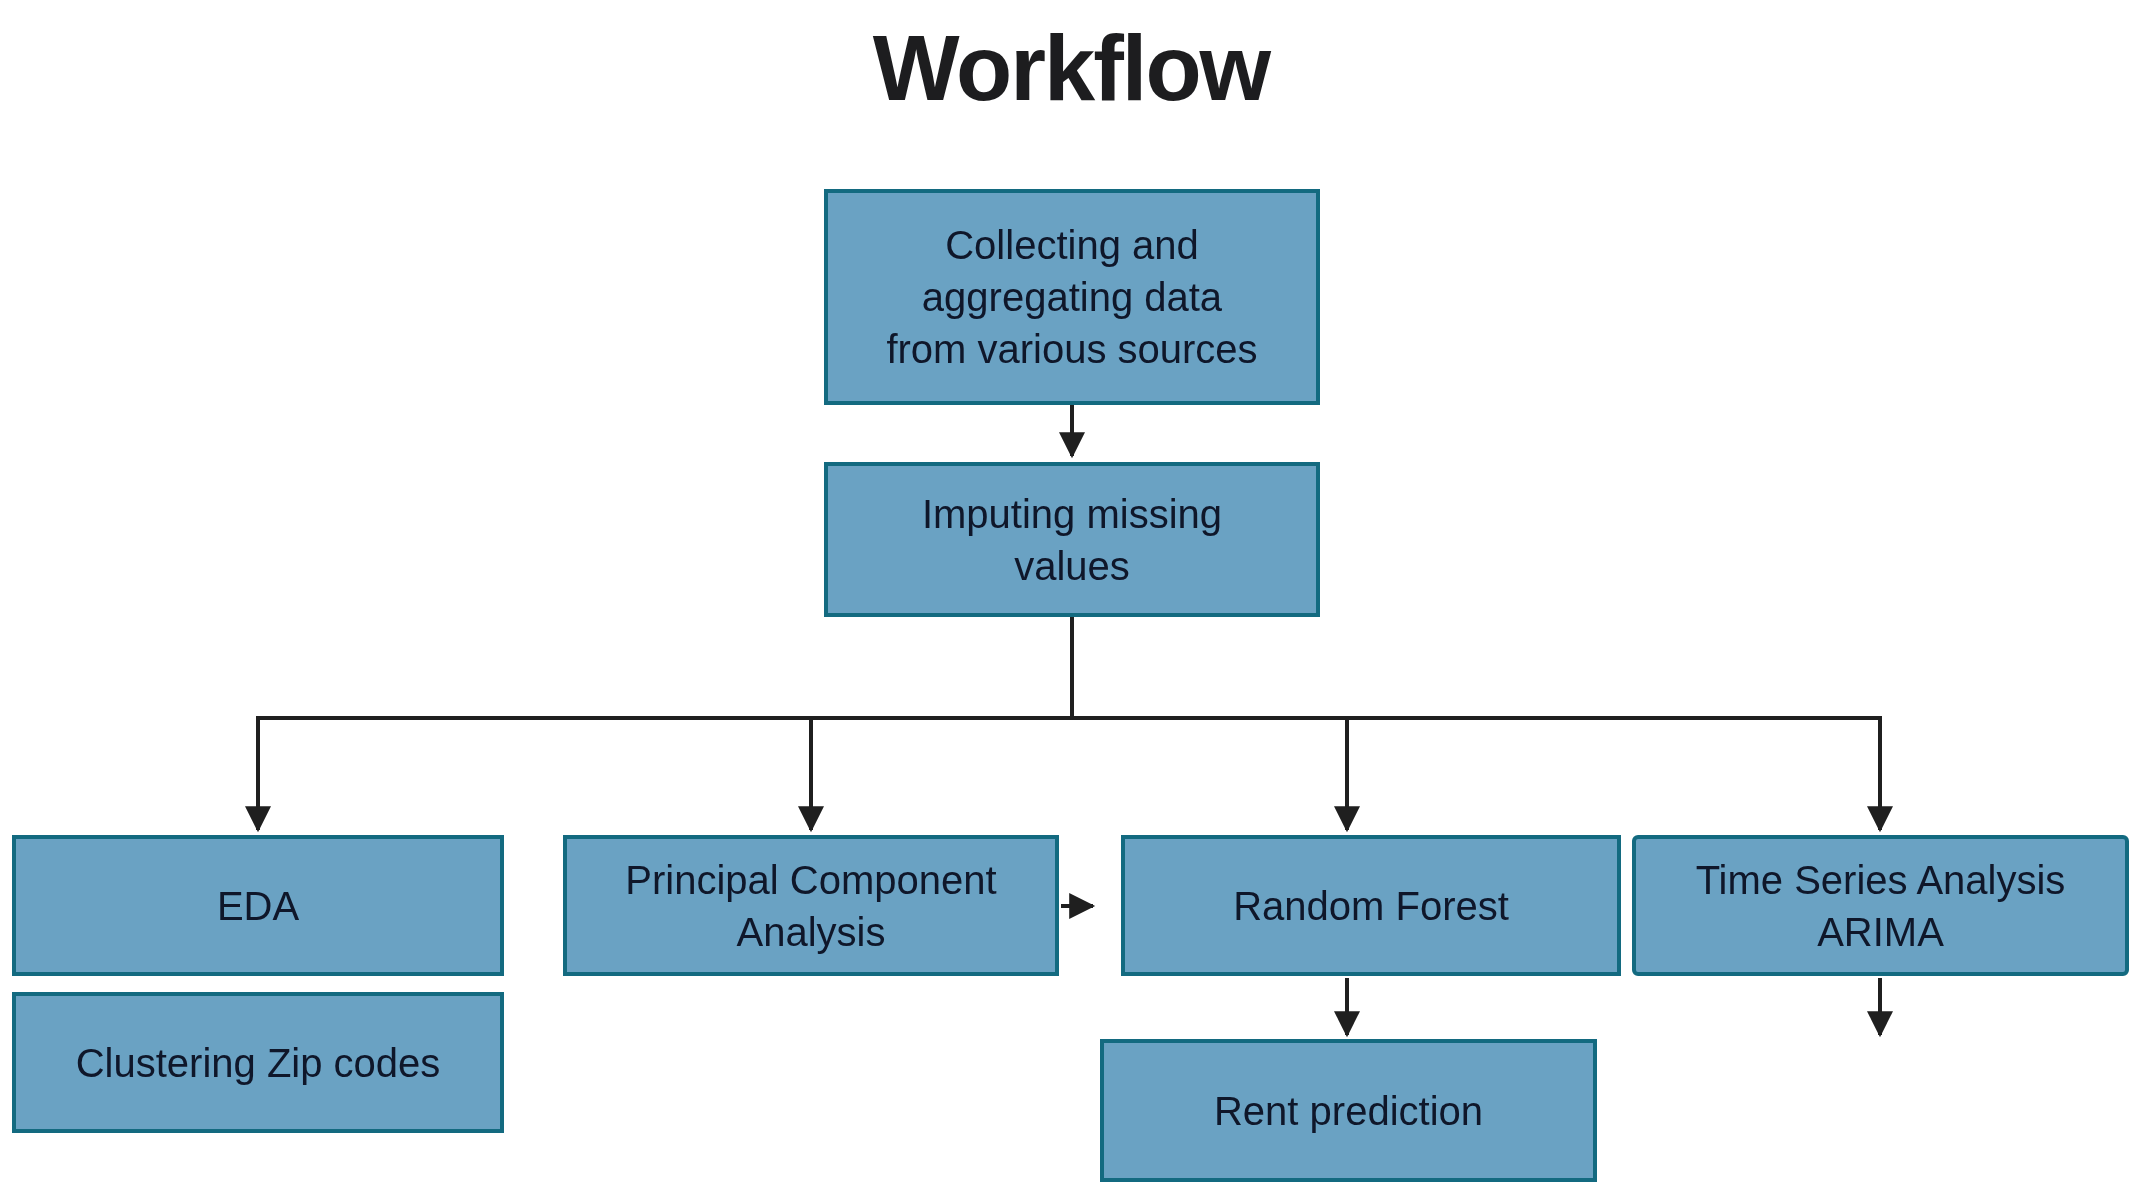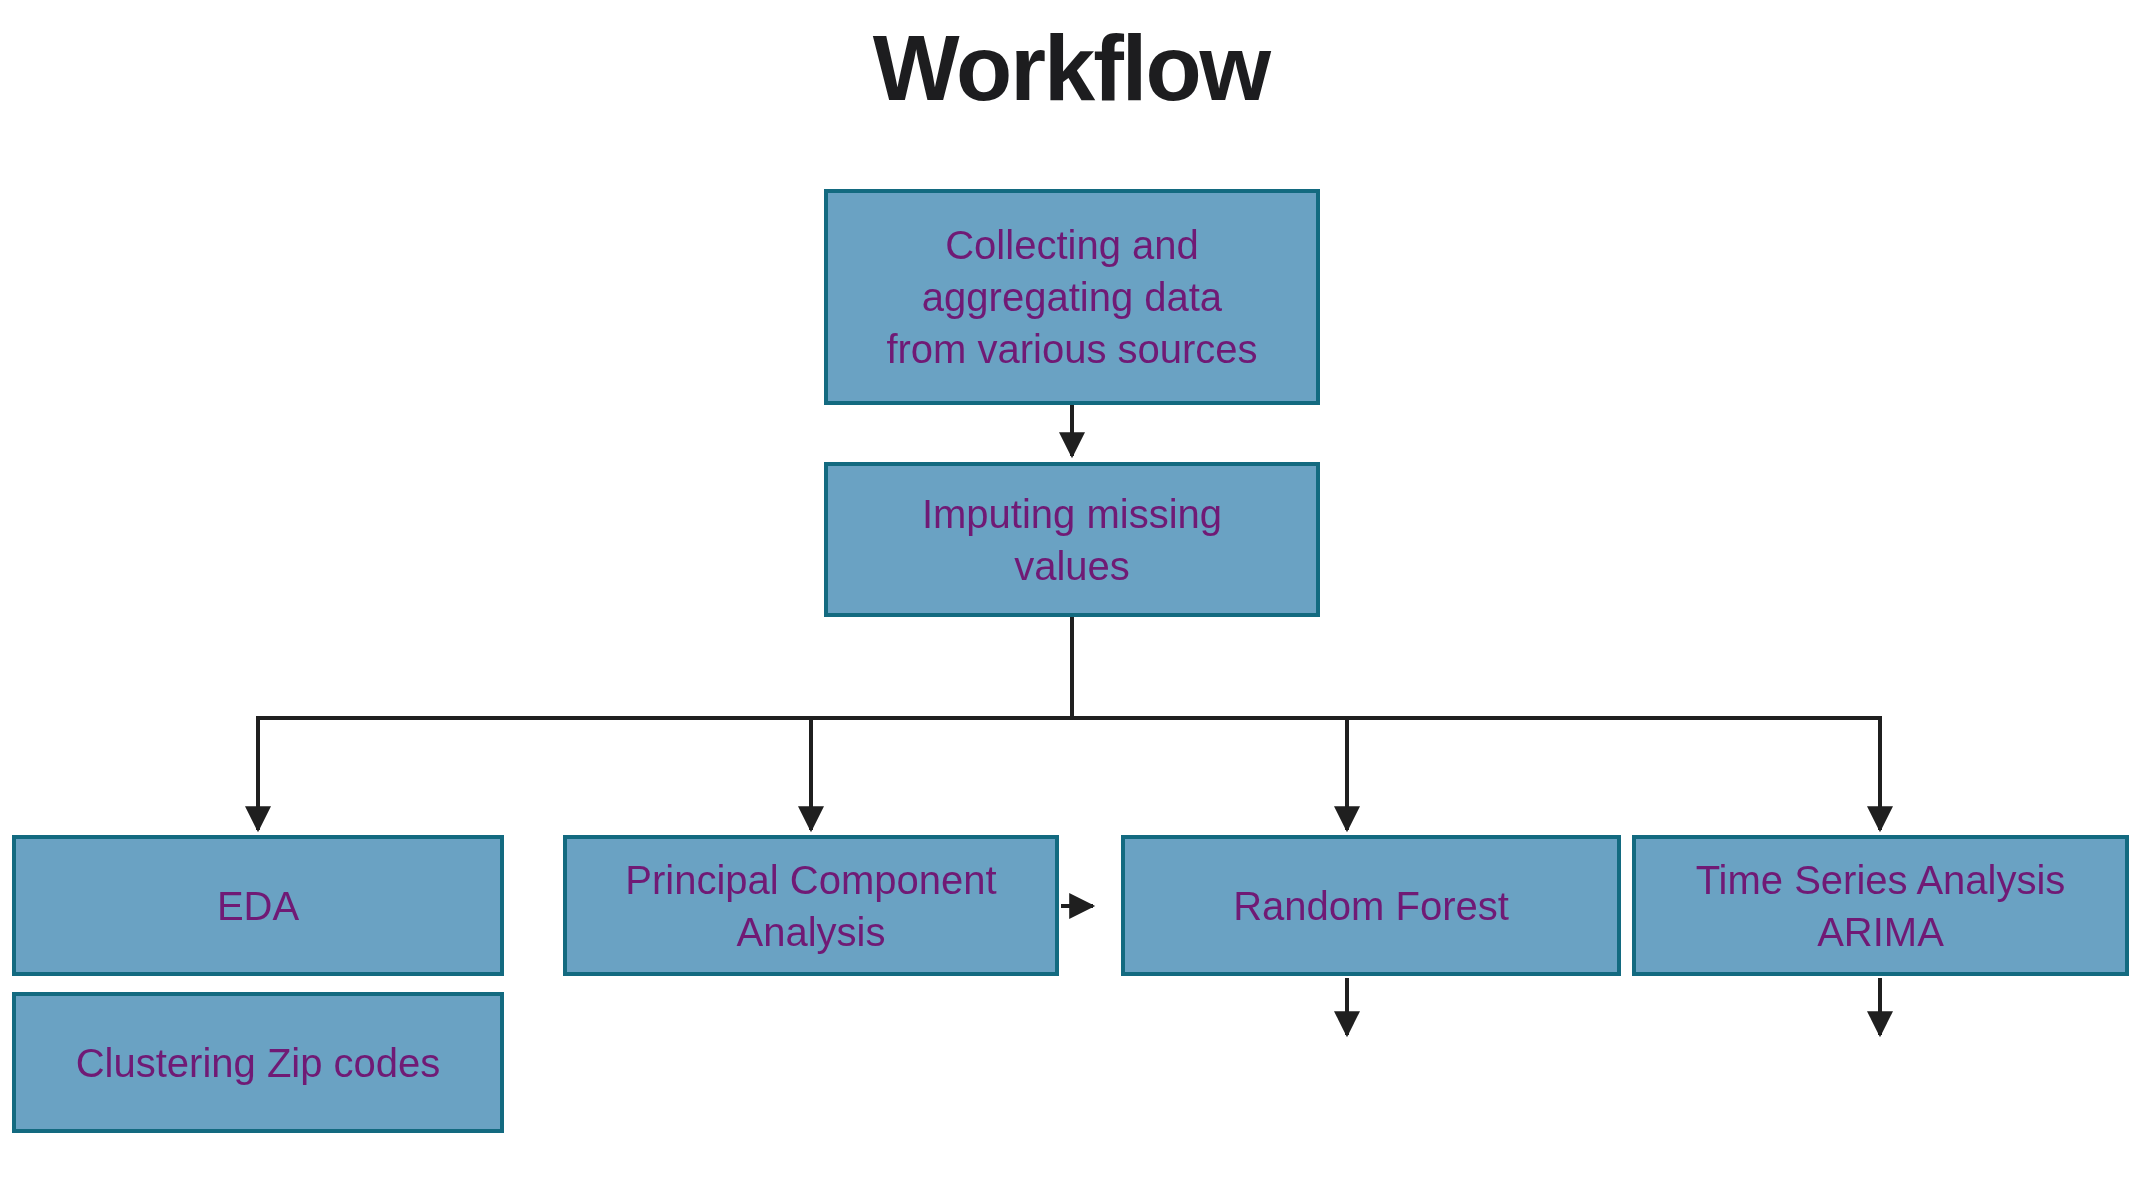--- a/index.html
+++ b/index.html
@@ -24,37 +24,37 @@
     font-size: 92px;
     font-weight: bold;
     letter-spacing: -2px;
     color: #1d1d1f;
   }
   .node {
     position: absolute;
     box-sizing: border-box;
     background: #6AA2C3;
     border: 4px solid #136A80;
-    color: #701a75;
+    color: #0f172a;
     display: flex;
     align-items: center;
     justify-content: center;
     text-align: center;
     font-size: 40px;
     line-height: 1.3;
     white-space: pre-line;
     padding: 4px 10px;
   }
   
   #node-collect   { left: 824px;  top: 189px;  width: 496px; height: 216px; }
   #node-impute    { left: 824px;  top: 462px;  width: 496px; height: 155px; }
   #node-eda       { left: 12px;   top: 835px;  width: 492px; height: 141px; }
   #node-pca       { left: 563px;  top: 835px;  width: 496px; height: 141px; }
   #node-rf        { left: 1121px; top: 835px;  width: 500px; height: 141px; }
-  #node-tsa       { left: 1632px; top: 835px;  width: 497px; height: 141px; }
+  #node-tsa       { left: 1632px; top: 835px;  width: 497px; height: 141px; border-radius: 6px; }
   #node-cluster   { left: 12px;   top: 992px;  width: 492px; height: 141px; }
   #node-rentpred  { left: 1100px; top: 1039px; width: 497px; height: 143px; }
   #node-rentfcst  { left: 1632px; top: 1039px; width: 497px; height: 143px; }
   svg.connectors {
     position: absolute;
     left: 0;
     top: 0;
     width: 2142px;
     height: 1202px;
     pointer-events: none;
@@ -108,15 +108,16 @@
   <div class="node" id="node-pca">Principal Component
 Analysis</div>
 
   <div class="node" id="node-rf">Random Forest</div>
 
   <div class="node" id="node-tsa">Time Series Analysis
 ARIMA</div>
 
   <div class="node" id="node-cluster">Clustering Zip codes</div>
 
+  <div class="node" id="node-rentpred">Rent prediction</div>
 
 
 </div>
 
 </body></html>

